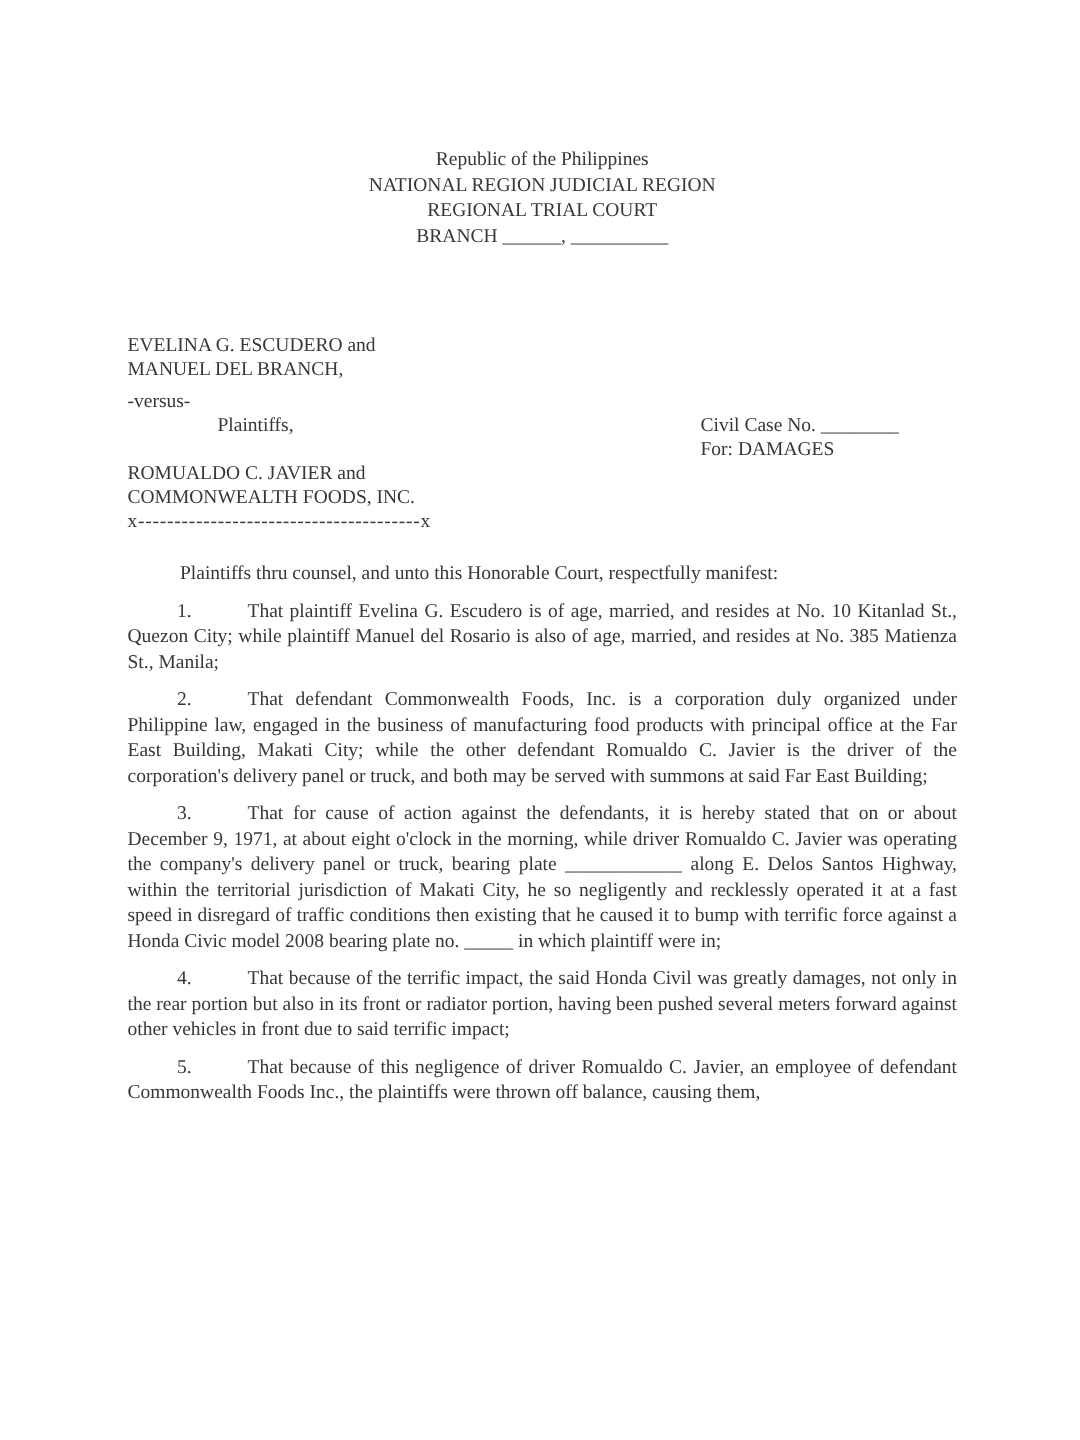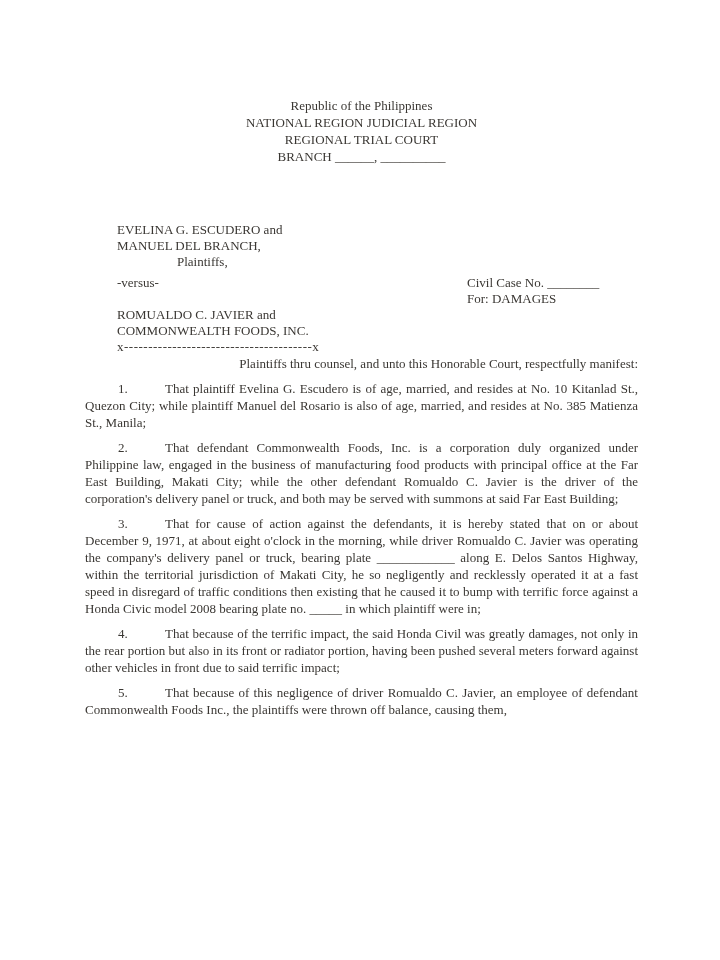--- a/index.html
+++ b/index.html
@@ -22,43 +22,43 @@
   }
   .court-header {
     text-align: center;
     line-height: 17px;
   }
   .caption {
     position: relative;
     margin-top: 57px;
     line-height: 16px;
   }
-  .caption .cap-line { height: 16px; margin-left: 32px; }
+  .caption .cap-line { height: 16px; }
   .caption .indent { padding-left: 60px; }
   .caption .versus { margin-top: 5px; }
   .caption .defendant-first { margin-top: 16px; }
   .caption .separator {
     letter-spacing: 0.5px;
     white-space: nowrap;
   }
   .case-info {
     position: absolute;
     left: 382px; 
     top: 53px;
     line-height: 16px;
     white-space: nowrap;
   }
   .doc-title {
     margin-top: 19px;
     text-align: center;
     letter-spacing: 0.5px;
   }
   .opening {
+    margin-top: 18px;
     text-indent: 35px;
-    text-align: right;
   }
   .para {
     margin-top: 8px;
     text-align: justify;
   }
   .pnum {
     display: inline-block;
     margin-left: 33px;
     width: 47px;
   }
@@ -71,22 +71,22 @@
   <div class="court-header">
     <div>Republic of the Philippines</div>
     <div>NATIONAL REGION JUDICIAL REGION</div>
     <div>REGIONAL TRIAL COURT</div>
     <div>BRANCH ______, __________</div>
   </div>
 
   <div class="caption">
     <div class="cap-line">EVELINA G. ESCUDERO and</div>
     <div class="cap-line">MANUEL DEL BRANCH,</div>
+    <div class="cap-line versus">-versus-</div>
     <div class="cap-line indent">Plaintiffs,</div>
-    <div class="cap-line versus">-versus-</div>
     <div class="cap-line defendant-first">ROMUALDO C. JAVIER and</div>
     <div class="cap-line">COMMONWEALTH FOODS, INC.</div>
     <div class="cap-line separator">x---------------------------------------x</div>
 
     <div class="case-info">
       <div>Civil Case No. ________</div>
       <div>For: DAMAGES</div>
     </div>
   </div>
 

